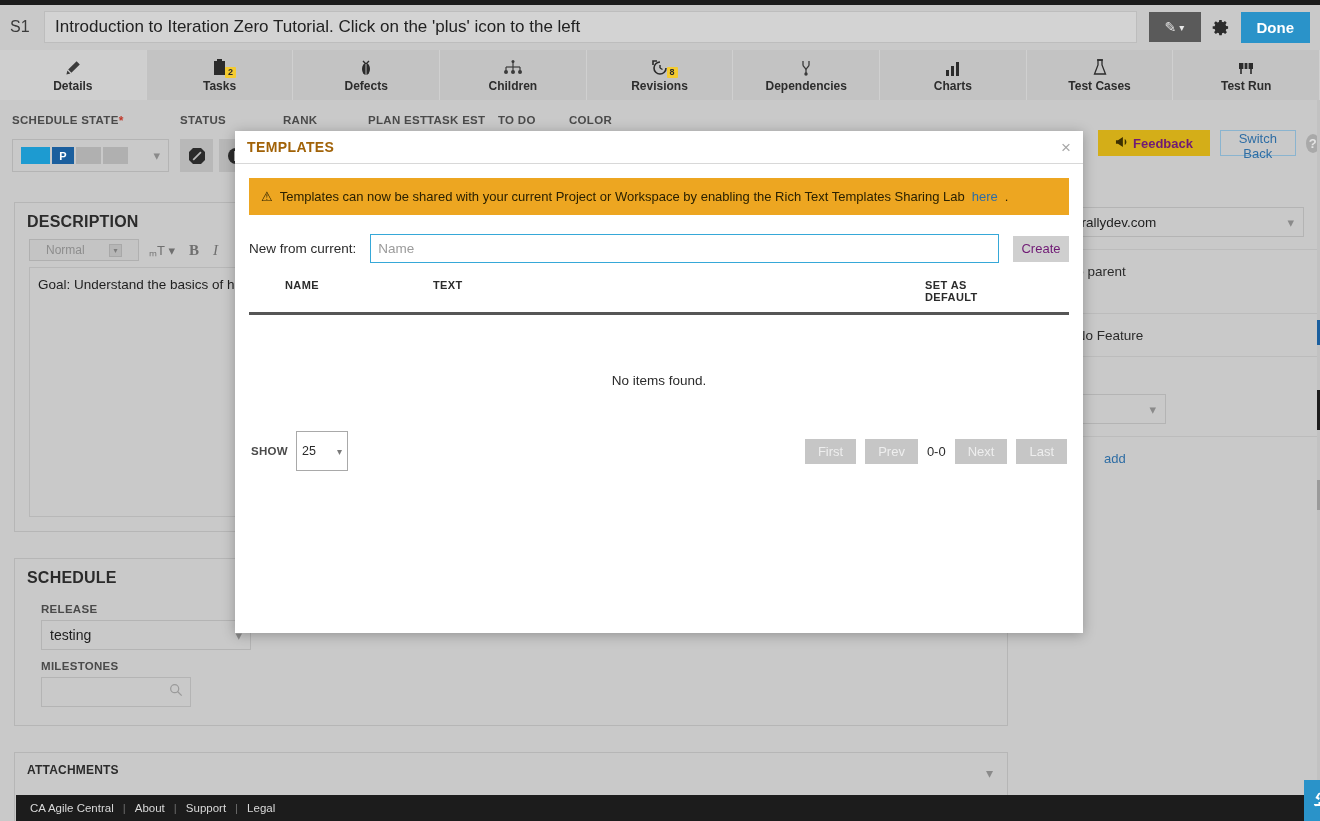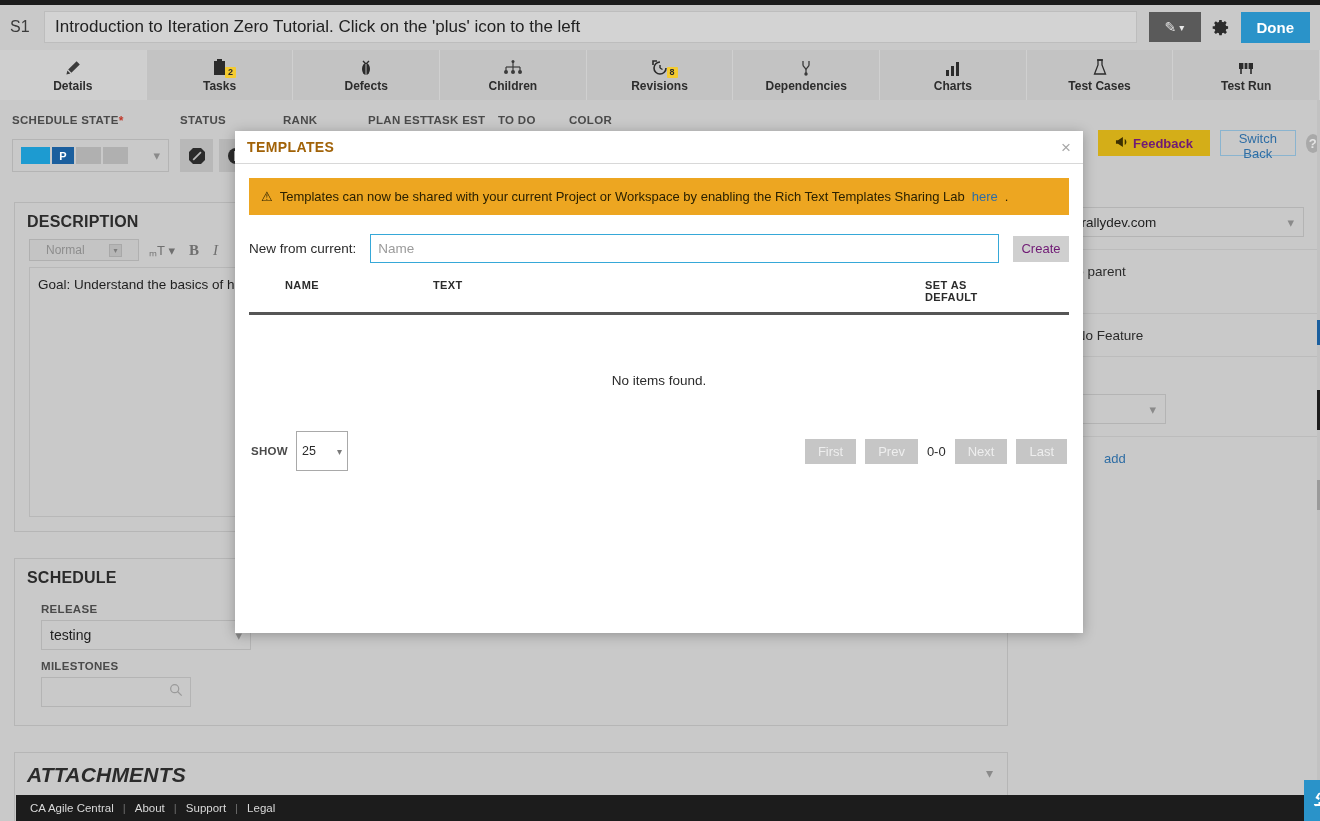--- a/index.html
+++ b/index.html
@@ -123,21 +123,21 @@
 
   
   .panel {
     position: absolute; left: 14px; width: 994px;
     background: #c9c9c9; border: 1px solid #b6b6b6;
   }
   .panel-title {
     font-size: 16px; font-weight: bold; color: #2b2b2b;
     padding: 10px 12px 6px 12px; letter-spacing: 0.2px;
   }
-  .panel-title-sm { font-size: 21px; font-style: italic; }
+  .panel-title-sm { font-size: 12px; }
 
   #panel-description { top: 66px; height: 330px; }
   .rt-toolbar {
     margin: 0 14px; height: 26px; display: flex; align-items: center; gap: 6px;
     border-bottom: 0;
   }
   .rt-style {
     width: 110px; height: 22px; background: #c4c4c4; border: 1px solid #b0b0b0;
     font-size: 12px; color: #8d8d8d; display: flex; align-items: center;
     padding: 0 16px; justify-content: space-between; cursor: pointer;

